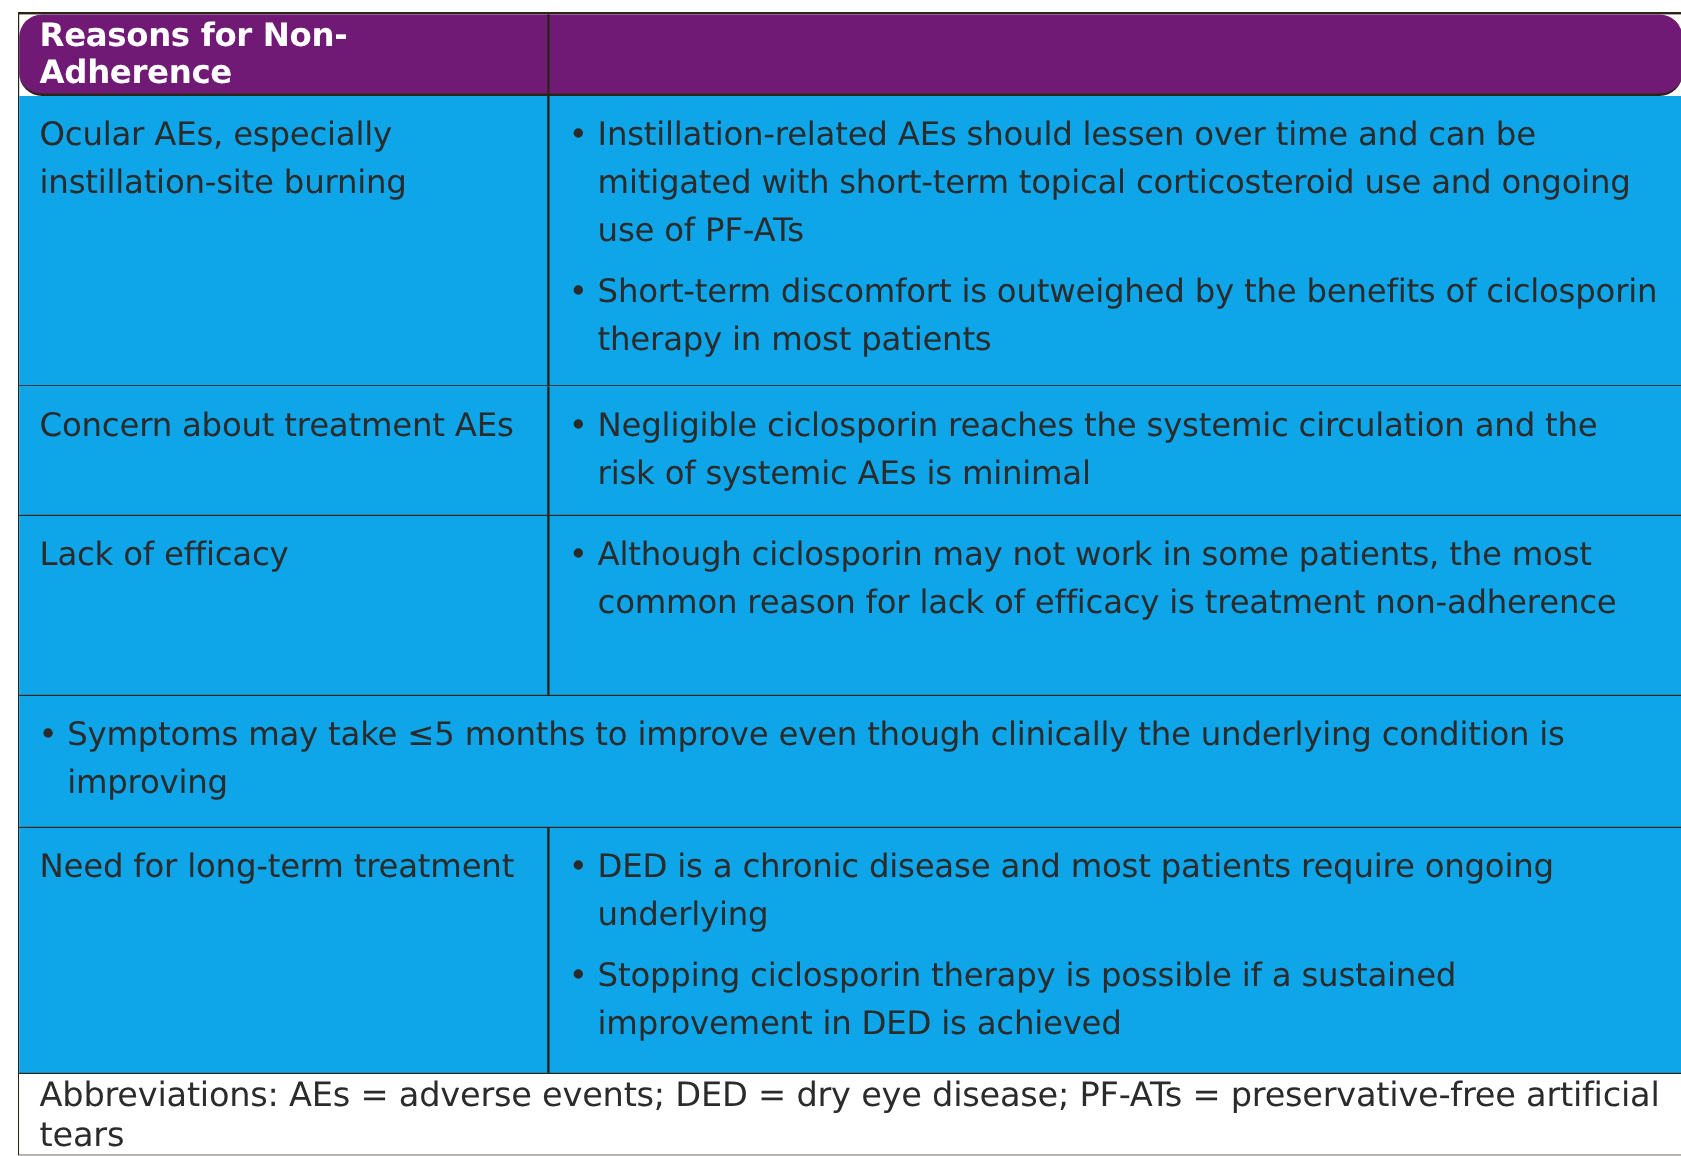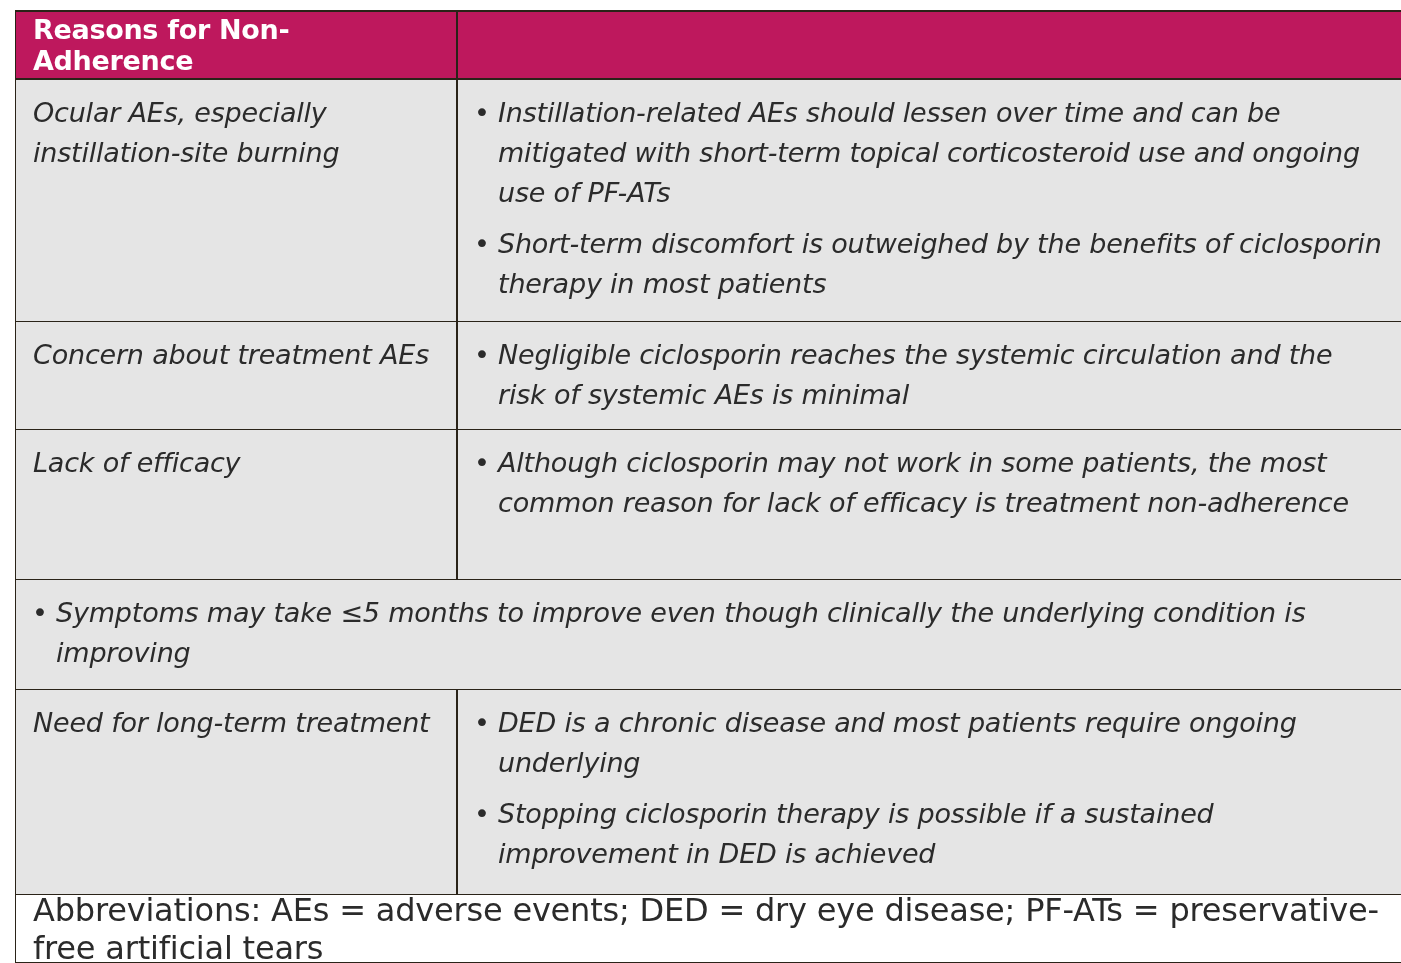--- a/index.html
+++ b/index.html
@@ -4,30 +4,30 @@
 <style>
   html, body { margin: 0; padding: 0; background: #ffffff; }
   body { width: 1401px; height: 963px; position: relative; overflow: hidden;
          font-family: "DejaVu Sans", sans-serif; color: #2b2b2b; }
   .tbl { position: absolute; left: 15px; top: 10px; width: 1386px;
          border-top: 2px solid #2a2318; border-left: 1.5px solid #2a2318; }
   .row { display: flex; border-bottom: 1.5px solid #2a2318; }
   .cell { box-sizing: border-box; }
   .c1 { width: 442px; border-right: 2px solid #2a2318; padding: 0 8px 0 17px; }
   .c2 { flex: 1; padding: 0 20px 0 16px; }
-  .hdr { background: #be185d; height: 66px; border-bottom: 2px solid #2a2318; }
+  .hdr { background: #701a75; height: 66px; border-bottom: 2px solid #2a2318; border-radius: 19px; }
   .hdr .cell { color: #ffffff; font-size: 27px; font-weight: bold;
                display: flex; align-items: center; letter-spacing: -0.3px; }
-  .body-row { background: #e5e5e5; font-style: italic; }
+  .body-row { background: #0ea5e9; }
   .body-row .cell { font-size: 27px; line-height: 40px; padding-top: 13px; letter-spacing: -0.2px; }
   .bullet { display: flex; margin-bottom: 11px; }
   .bullet .dot { width: 24px; flex: none; }
   .bullet .txt { flex: 1; }
   .footer { background: #ffffff; height: 67px; display: flex; align-items: center;
-            padding-left: 17px; font-size: 32px; border-right: 1.5px solid #2a2318; letter-spacing: -0.2px; }
+            padding-left: 17px; font-size: 28px; border-right: 1.5px solid #2a2318; letter-spacing: -0.2px; }
 </style>
 </head>
 <body>
 
 <div class="tbl">
   <div class="row hdr">
     <div class="cell c1">Reasons for Non-Adherence</div>
   </div>
 
   <div class="row body-row" style="height:241px">

